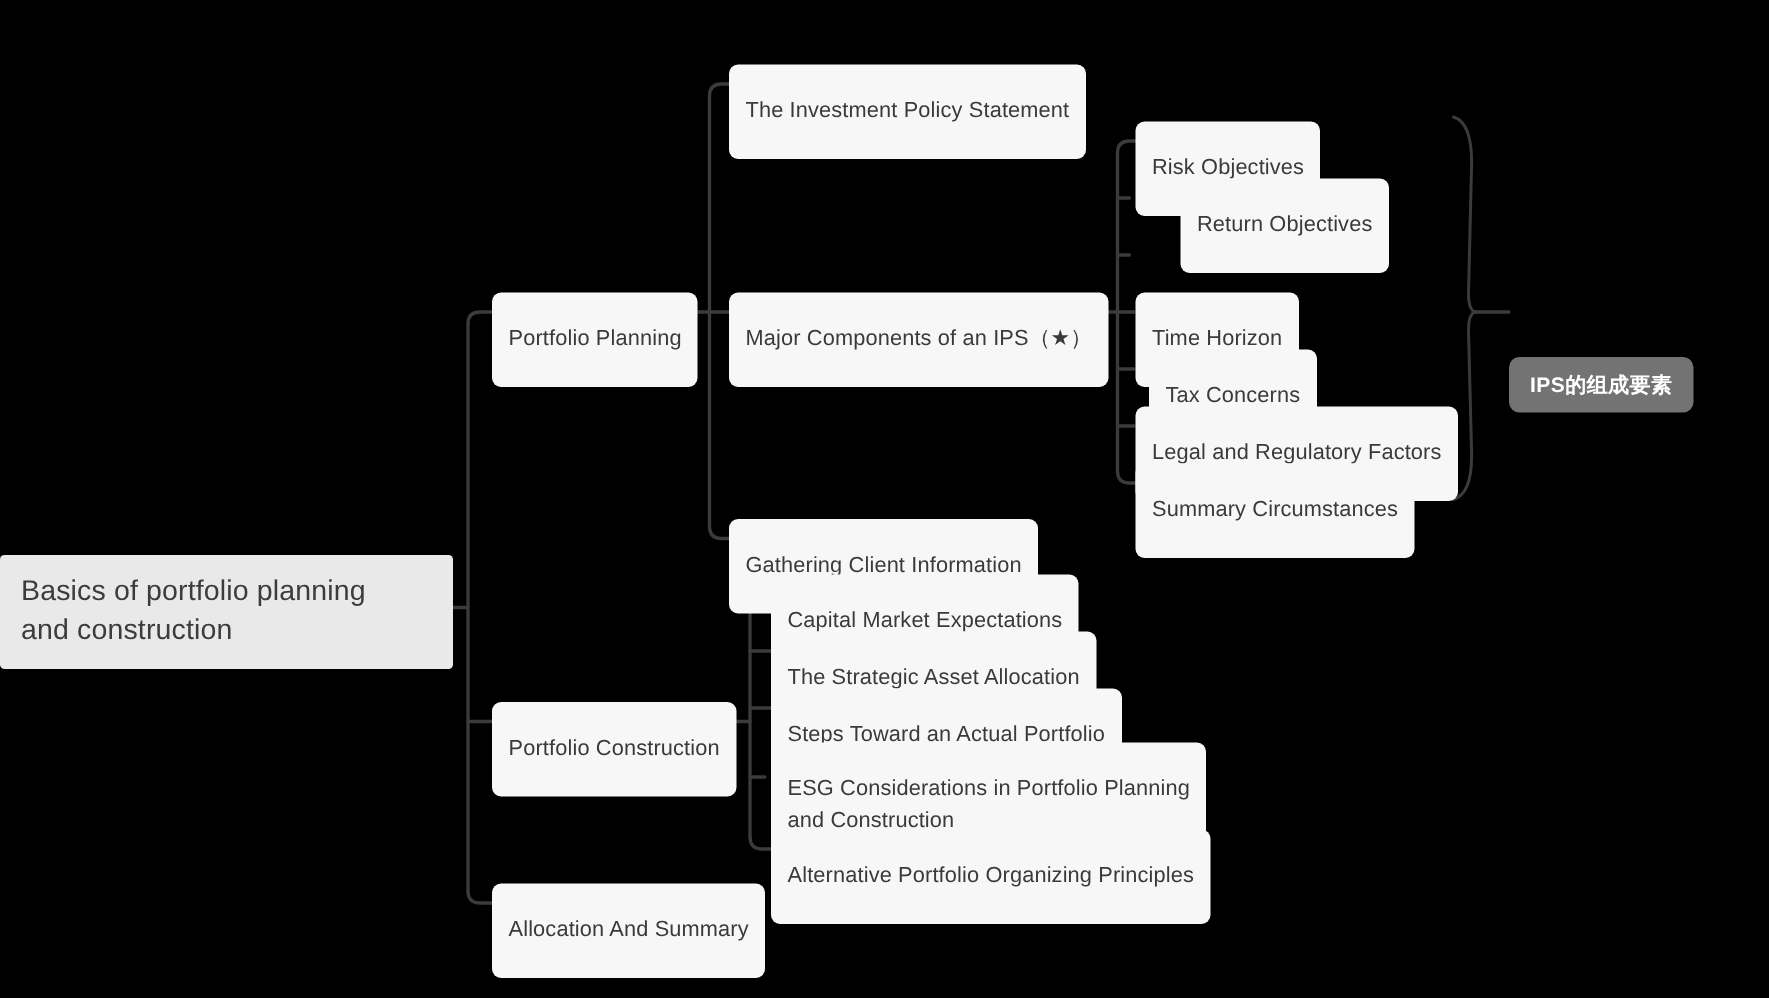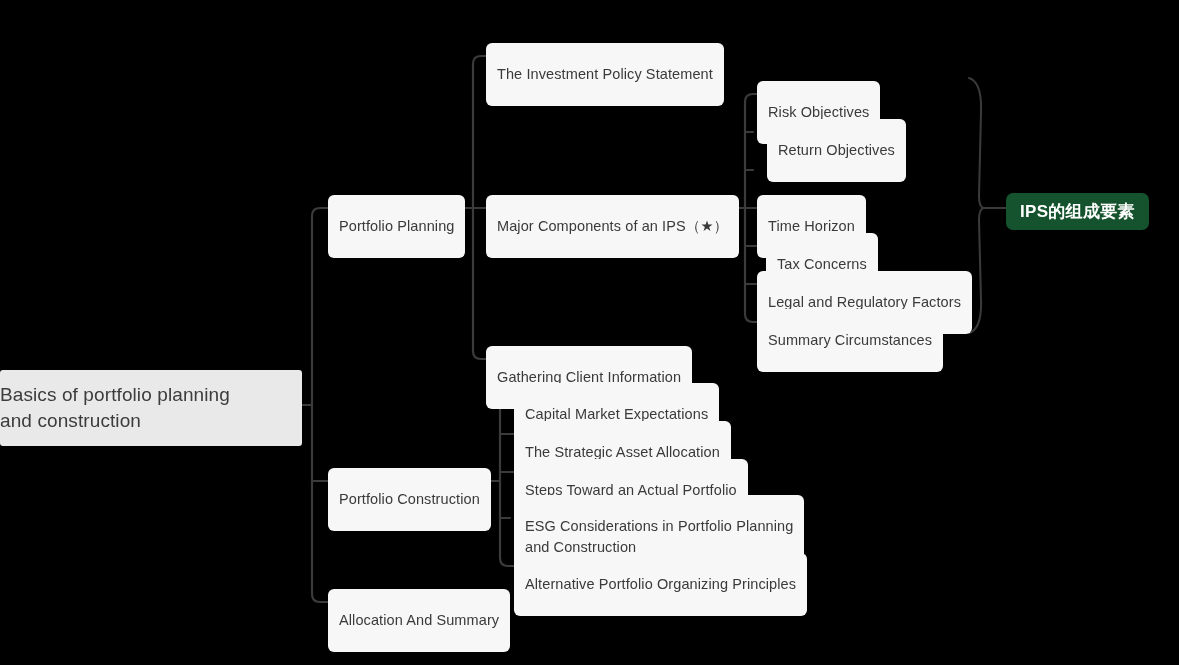--- a/index.html
+++ b/index.html
@@ -37,31 +37,32 @@
     white-space: pre;
     letter-spacing: 0.1px;
     z-index: 2;
   }
   .node.root {
     background: #e9e9e9;
     color: #3c3c3c;
     border-radius: 3px;
     font-size: 19px;
     line-height: 26px;
-    padding: 12px 0;
+    padding: 12px 14px;
     white-space: pre-wrap;
   }
   .node.badge {
-    background: #14532d;
+    background: #737373;
     color: #ffffff;
     border-radius: 7px;
     font-weight: bold;
-    font-size: 17px;
+    font-size: 14px;
     padding: 8px 14px;
     letter-spacing: 0.3px;
+    margin-top: 45px;
   }
   .node.multiline { white-space: pre-wrap; }
 </style>
 </head>
 <body>
 
 <div id="mindmap">
 
   <svg class="edges" viewBox="0 0 1179 665" xmlns="http://www.w3.org/2000/svg">
     <g fill="none" stroke="#3b3b3b" stroke-width="2.2" stroke-linecap="round" stroke-linejoin="round">
@@ -107,21 +108,21 @@
 
   <div class="node" style="left:328px; top:195px;">Portfolio Planning</div>
   <div class="node" style="left:328px; top:468px;">Portfolio Construction</div>
   <div class="node" style="left:328px; top:589px;">Allocation And Summary</div>
 
   <div class="node" style="left:486px; top:43px;">The Investment Policy Statement</div>
   <div class="node" style="left:486px; top:195px;">Major Components of an IPS（★）</div>
   <div class="node" style="left:486px; top:346px;">Gathering Client Information</div>
 
   <div class="node" style="left:757px; top:81px;">Risk Objectives</div>
-  <div class="node" style="left:767px; top:119px;">Return Objectives</div>
+  <div class="node" style="left:787px; top:119px;">Return Objectives</div>
   <div class="node" style="left:757px; top:195px;">Time Horizon</div>
   <div class="node" style="left:766px; top:233px;">Tax Concerns</div>
   <div class="node" style="left:757px; top:271px;">Legal and Regulatory Factors</div>
   <div class="node" style="left:757px; top:309px;">Summary Circumstances</div>
 
   <div class="node badge" style="left:1006px; top:193px;">IPS的组成要素</div>
 
   <div class="node" style="left:514px; top:383px;">Capital Market Expectations</div>
   <div class="node" style="left:514px; top:421px;">The Strategic Asset Allocation</div>
   <div class="node" style="left:514px; top:459px;">Steps Toward an Actual Portfolio</div>

